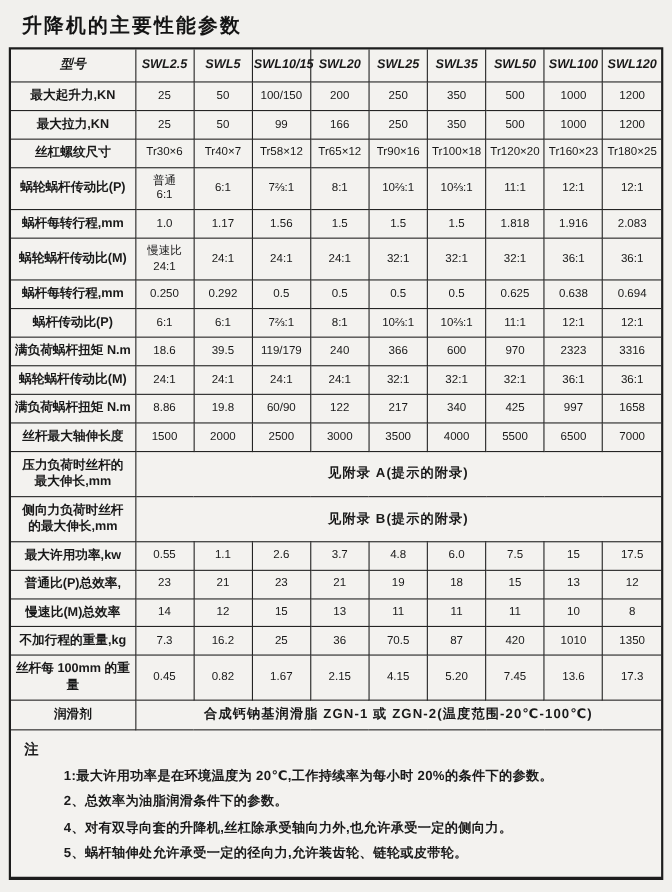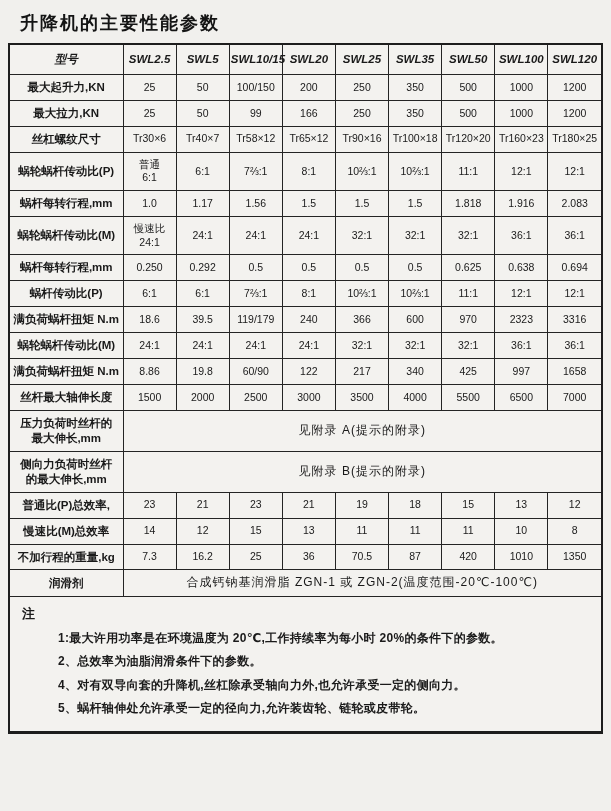--- a/index.html
+++ b/index.html
@@ -38,21 +38,21 @@
     line-height: 1.3;
     white-space: pre-line;
     color: #191919;
   }
   table.params thead th { font-size: 11.5px; font-weight: bold; padding: 7px 1px; font-style: italic; }
   table.params th.row-label {
     font-size: 11.5px;
     font-weight: bold;
     padding: 5px 2px;
   }
-  table.params td.span-cell { font-size: 12px; font-weight: normal; letter-spacing: 1px; }
+  table.params td.span-cell { font-size: 12px; font-weight: bold; letter-spacing: 1px; }
   table.params tr > *:first-child { border-left: none; }
   table.params tr > *:last-child { border-right: none; }
   table.params thead tr > * { border-top: none; }
   .notes { padding: 6px 12px 10px 10px; }
   .notes-heading { font-size: 13px; font-weight: bold; margin: 2px 0 4px 2px; }
   .notes-list { list-style: none; margin-left: 38px; }
   .notes-list li {
     font-size: 12px;
     font-weight: bold;
     line-height: 1.95;
@@ -236,20 +236,32 @@
             <th class="row-label">压力负荷时丝杆的
 最大伸长,mm</th>
             <td class="span-cell" colspan="9">见附录 A(提示的附录)</td>
           </tr>
           <tr>
             <th class="row-label">侧向力负荷时丝杆
 的最大伸长,mm</th>
             <td class="span-cell" colspan="9">见附录 B(提示的附录)</td>
           </tr>
           <tr>
+            <th class="row-label">最大许用功率,kw</th>
+            <td>0.55</td>
+            <td>1.1</td>
+            <td>2.6</td>
+            <td>3.7</td>
+            <td>4.8</td>
+            <td>6.0</td>
+            <td>7.5</td>
+            <td>15</td>
+            <td>17.5</td>
+          </tr>
+          <tr>
             <th class="row-label">普通比(P)总效率,</th>
             <td>23</td>
             <td>21</td>
             <td>23</td>
             <td>21</td>
             <td>19</td>
             <td>18</td>
             <td>15</td>
             <td>13</td>
             <td>12</td>
@@ -270,20 +282,32 @@
             <th class="row-label">不加行程的重量,kg</th>
             <td>7.3</td>
             <td>16.2</td>
             <td>25</td>
             <td>36</td>
             <td>70.5</td>
             <td>87</td>
             <td>420</td>
             <td>1010</td>
             <td>1350</td>
+          </tr>
+          <tr>
+            <th class="row-label">丝杆每 100mm 的重量</th>
+            <td>0.45</td>
+            <td>0.82</td>
+            <td>1.67</td>
+            <td>2.15</td>
+            <td>4.15</td>
+            <td>5.20</td>
+            <td>7.45</td>
+            <td>13.6</td>
+            <td>17.3</td>
           </tr>
           <tr>
             <th class="row-label">润滑剂</th>
             <td class="span-cell" colspan="9">合成钙钠基润滑脂 ZGN-1 或 ZGN-2(温度范围-20℃-100℃)</td>
           </tr>
         </tbody>
     </table>
 
     <div class="notes">
       <div class="notes-heading">注</div>

